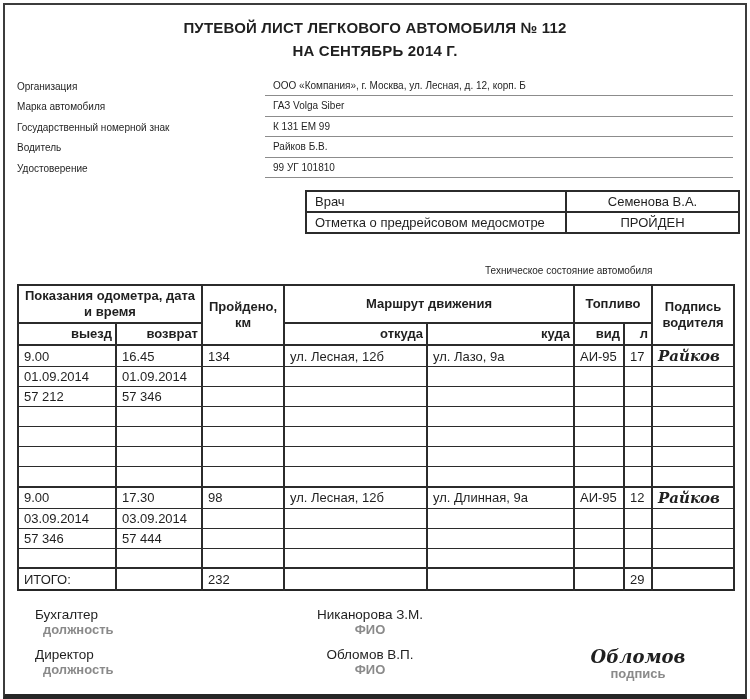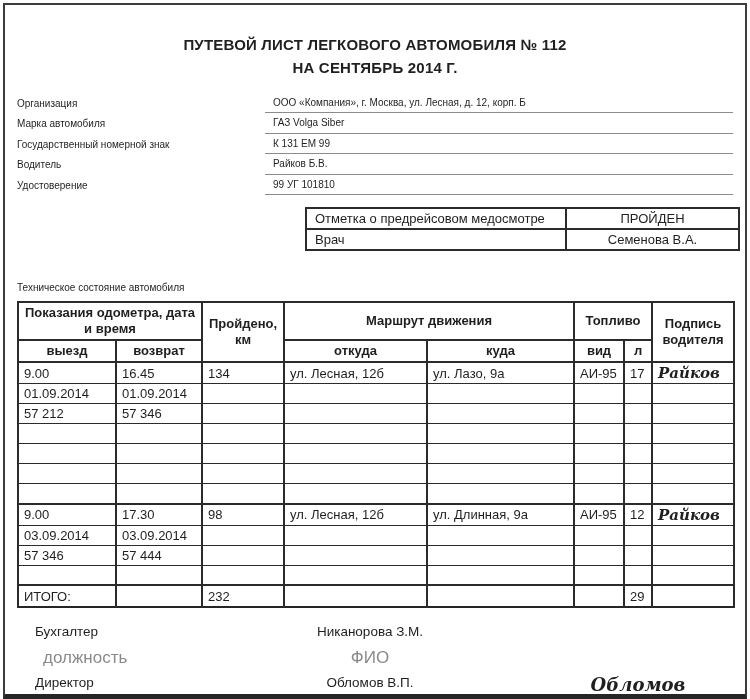--- a/index.html
+++ b/index.html
@@ -6,56 +6,56 @@
   html,body { width:750px; height:699px; background:#fff; }
   body { font-family:"Liberation Sans","DejaVu Sans",sans-serif; color:#1f1f1f; position:relative; }
   .frame {
     position:absolute; left:3px; top:3px; right:3px; bottom:0;
     border:2px solid #3c3c3c; border-bottom:5px solid #262626;
     background:#fff; overflow:hidden;
   }
   .content { padding:0 12px; }
 
   
-  .title { text-align:center; font-weight:bold; font-size:15px; line-height:1.55; margin-top:28px; letter-spacing:.2px; }
+  .title { text-align:center; font-weight:bold; font-size:15px; line-height:1.55; margin-top:11px; letter-spacing:.2px; }
 
   
   .info { margin-top:16px; }
   .info-row { display:flex; align-items:flex-end; margin-bottom:3px; font-size:10px; line-height:14.5px; }
   .info-label { width:248px; flex:none; padding-bottom:2px; }
   .info-value { flex:1; border-bottom:1.5px solid #8c8c8c; padding:0 4px 2px 8px; min-height:17px; }
 
   
   table.med { border-collapse:collapse; margin:12px 0 0 288px; width:435px; font-size:13px; }
   table.med td { border:2px solid #2b2b2b; height:21px; padding:1px 8px; }
   table.med td.med-label { width:260px; text-align:left; }
   table.med td.med-value { text-align:center; }
 
   
-  .tech { margin-top:30px; }
+  .tech { margin-top:30px;flex-direction:column; }
 
   
   table.trip { border-collapse:collapse; table-layout:fixed; width:716px; font-size:13px; border:2.5px solid #262626;padding-left:36px; }
   table.trip th, table.trip td { border:2px solid #2b2b2b; overflow:hidden; white-space:nowrap; }
   table.trip thead th { font-weight:bold; text-align:center; padding:2px 3px; line-height:1.25; white-space:normal; }
   table.trip thead tr.h1 th { height:38px; }
-  table.trip thead tr.h2 th { height:21px; }
+  table.trip thead tr.h2 th { height:21px;text-align:right; }
   table.trip tbody td { border-top-width:1px; border-bottom-width:1px; height:20px; padding:1px 5px; text-align:left; vertical-align:middle; }
   table.trip tbody tr.block-start td { border-top-width:2.5px; }
   table.trip tbody tr.total-row td { height:22px; }
   td.sig, .sig-name { font-family:"DejaVu Serif","Liberation Serif",serif; font-style:italic; font-weight:bold; }
   td.sig { font-size:15px; padding-left:7px; }
 
   
   .footer { margin-top:16px; }
   .f-entry { display:grid; grid-template-columns:180px 1fr 190px; margin-bottom:11px; }
   .f-cell-left { text-align:left; padding-left:18px; }
   .f-cell-center, .f-cell-right { text-align:center; }
   .f-main { font-size:13.5px; line-height:16px; }
-  .f-cap { font-size:17px; color:#8a8a8a; line-height:13px; margin-top:11px; }
+  .f-cap { font-size:13px; color:#8a8a8a; line-height:13px; margin-top:0;font-weight:bold; }
   .f-cell-left .f-cap { padding-left:8px; }
   .sig-name { font-size:18px; line-height:20px; }
 </style>
 </head>
 <body>
 
 <div class="frame">
   <div class="content">
 
     <div class="title">
@@ -82,26 +82,26 @@
       </div>
       <div class="info-row">
         <div class="info-label">Удостоверение</div>
         <div class="info-value">99 УГ 101810</div>
       </div>
     </div>
 
     <table class="med">
       <tbody>
         <tr>
+          <td class="med-label">Врач</td>
+          <td class="med-value">Семенова В.А.</td>
+        </tr>
+        <tr>
           <td class="med-label">Отметка о предрейсовом медосмотре</td>
           <td class="med-value">ПРОЙДЕН</td>
-        </tr>
-        <tr>
-          <td class="med-label">Врач</td>
-          <td class="med-value">Семенова В.А.</td>
         </tr>
       </tbody>
     </table>
 
     <div class="info-row tech">
       <div class="info-label">Техническое состояние автомобиля</div>
     </div>
 
     <table class="trip">
       <colgroup>

